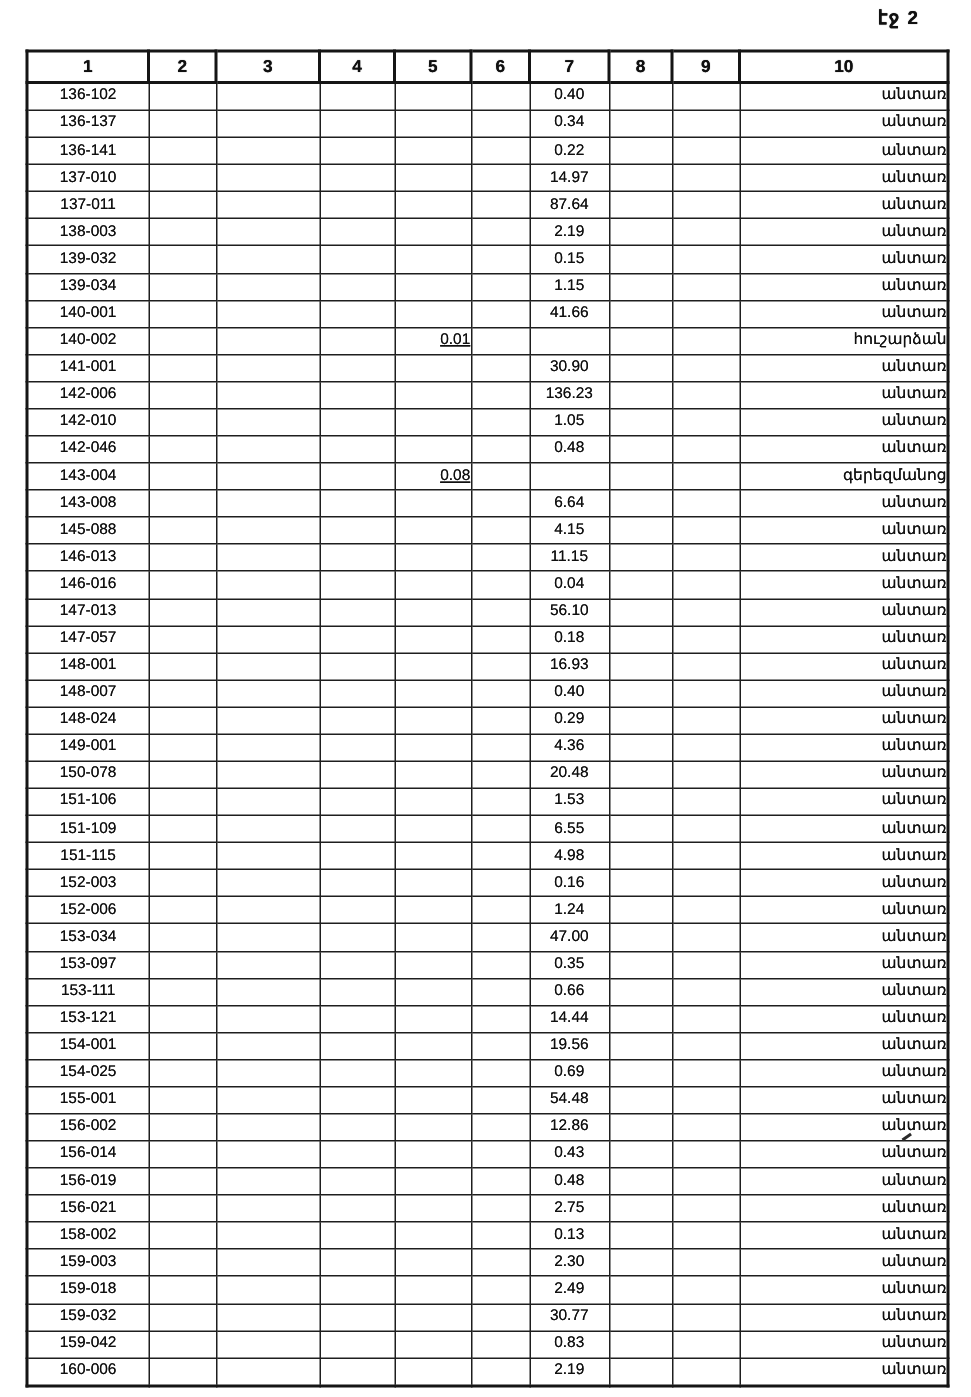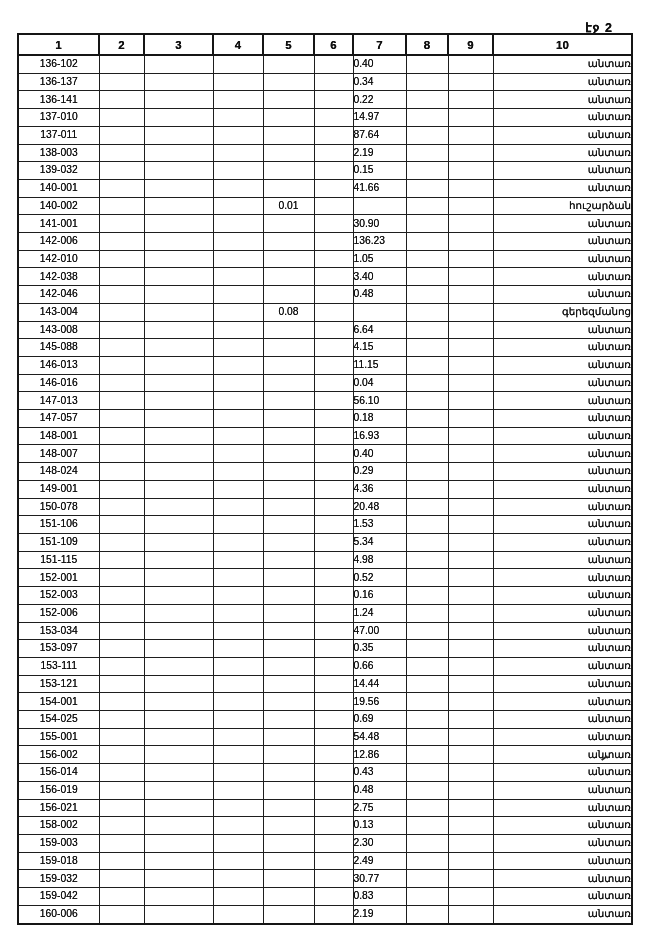--- a/index.html
+++ b/index.html
@@ -2,21 +2,21 @@
 <html><head>
 <meta charset="utf-8">
 <style>
   html,body{margin:0;padding:0;}
   body{
     width:647px;height:931px;background:#ffffff;position:relative;
     font-family:"Liberation Sans", sans-serif;color:#101010;
     overflow:hidden;
   }
   .page-label{
-    position:absolute;top:20px;right:34px;
+    position:absolute;top:4px;right:34px;
     font-size:12.5px;font-weight:bold;letter-spacing:1px;
     text-shadow:0 0 0.5px #000;
   }
   table.grid{
     position:absolute;left:17px;top:33px;
     width:614px;height:892px;
     border-collapse:collapse;table-layout:fixed;
     border:2px solid #151515;
   }
   table.grid th{
@@ -26,22 +26,22 @@
     text-shadow:0 0 0.5px #000;
   }
   table.grid td{
     border:1px solid #1e1e1e;
     font-size:10.3px;line-height:1;
     padding:0;height:16.7px;
     overflow:hidden;white-space:nowrap;
     text-shadow:0 0 0.4px #222;
   }
   td.c1{padding-left:4px;text-align:center;}
-  td.c5{text-align:center;}
-  td.c7{}
+  td.c5{text-align:right;text-decoration:underline;}
+  td.c7{text-align:center;}
   td.c10{padding-left:3px;text-align:right;font-size:10.2px;}
   col.c1{width:81px;}  col.c2{width:45px;}  col.c3{width:69px;}
   col.c4{width:50px;}  col.c5{width:51px;}  col.c6{width:39px;}
   col.c7{width:53px;}  col.c8{width:42px;}  col.c9{width:45px;}
   col.c10{width:139px;}
   .artifact{
     position:absolute;left:601px;top:757px;
     width:7px;height:2px;background:#2a2a2a;
     transform:rotate(-35deg);
   }
@@ -157,20 +157,32 @@
         <td class="c3"></td>
         <td class="c4"></td>
         <td class="c5"></td>
         <td class="c6"></td>
         <td class="c7">0.15</td>
         <td class="c8"></td>
         <td class="c9"></td>
         <td class="c10">անտառ</td>
       </tr>
       <tr>
+        <td class="c1">139-034</td>
+        <td class="c2"></td>
+        <td class="c3"></td>
+        <td class="c4"></td>
+        <td class="c5"></td>
+        <td class="c6"></td>
+        <td class="c7">1.15</td>
+        <td class="c8"></td>
+        <td class="c9"></td>
+        <td class="c10">անտառ</td>
+      </tr>
+      <tr>
         <td class="c1">140-001</td>
         <td class="c2"></td>
         <td class="c3"></td>
         <td class="c4"></td>
         <td class="c5"></td>
         <td class="c6"></td>
         <td class="c7">41.66</td>
         <td class="c8"></td>
         <td class="c9"></td>
         <td class="c10">անտառ</td>
@@ -217,32 +229,20 @@
         <td class="c3"></td>
         <td class="c4"></td>
         <td class="c5"></td>
         <td class="c6"></td>
         <td class="c7">1.05</td>
         <td class="c8"></td>
         <td class="c9"></td>
         <td class="c10">անտառ</td>
       </tr>
       <tr>
-        <td class="c1">142-038</td>
-        <td class="c2"></td>
-        <td class="c3"></td>
-        <td class="c4"></td>
-        <td class="c5"></td>
-        <td class="c6"></td>
-        <td class="c7">3.40</td>
-        <td class="c8"></td>
-        <td class="c9"></td>
-        <td class="c10">անտառ</td>
-      </tr>
-      <tr>
         <td class="c1">142-046</td>
         <td class="c2"></td>
         <td class="c3"></td>
         <td class="c4"></td>
         <td class="c5"></td>
         <td class="c6"></td>
         <td class="c7">0.48</td>
         <td class="c8"></td>
         <td class="c9"></td>
         <td class="c10">անտառ</td>
@@ -403,45 +403,33 @@
         <td class="c9"></td>
         <td class="c10">անտառ</td>
       </tr>
       <tr>
         <td class="c1">151-109</td>
         <td class="c2"></td>
         <td class="c3"></td>
         <td class="c4"></td>
         <td class="c5"></td>
         <td class="c6"></td>
-        <td class="c7">5.34</td>
+        <td class="c7">6.55</td>
         <td class="c8"></td>
         <td class="c9"></td>
         <td class="c10">անտառ</td>
       </tr>
       <tr>
         <td class="c1">151-115</td>
         <td class="c2"></td>
         <td class="c3"></td>
         <td class="c4"></td>
         <td class="c5"></td>
         <td class="c6"></td>
         <td class="c7">4.98</td>
-        <td class="c8"></td>
-        <td class="c9"></td>
-        <td class="c10">անտառ</td>
-      </tr>
-      <tr>
-        <td class="c1">152-001</td>
-        <td class="c2"></td>
-        <td class="c3"></td>
-        <td class="c4"></td>
-        <td class="c5"></td>
-        <td class="c6"></td>
-        <td class="c7">0.52</td>
         <td class="c8"></td>
         <td class="c9"></td>
         <td class="c10">անտառ</td>
       </tr>
       <tr>
         <td class="c1">152-003</td>
         <td class="c2"></td>
         <td class="c3"></td>
         <td class="c4"></td>
         <td class="c5"></td>

